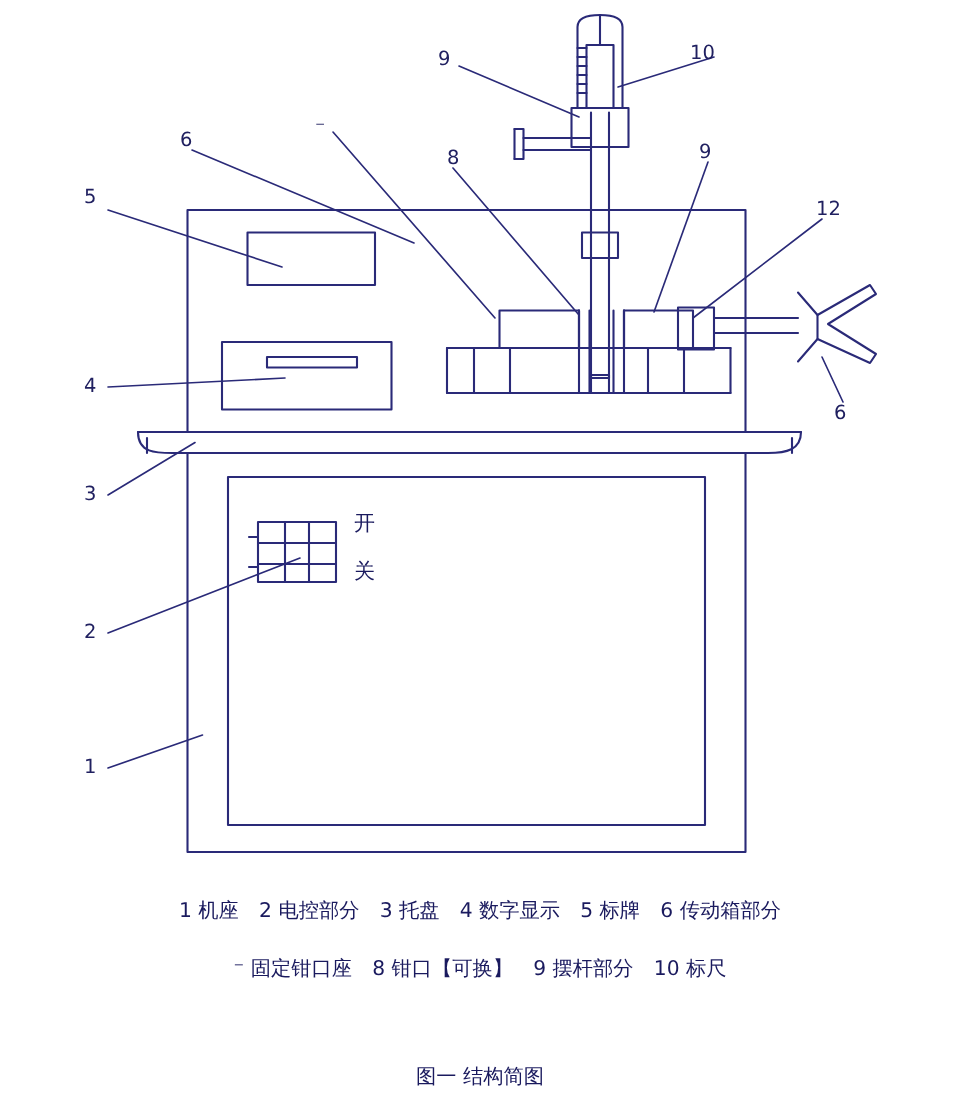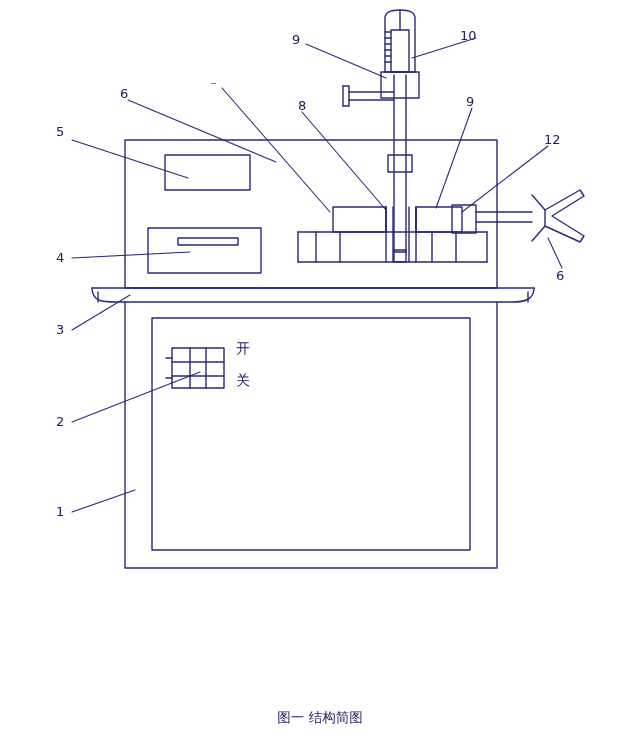--- a/index.html
+++ b/index.html
@@ -197,15 +197,17 @@
   <div class="num" style="left:298px; top:98px;">8</div>
   <div class="num" style="left:292px; top:32px;">9</div>
   <div class="num" style="left:460px; top:28px;">10</div>
   <div class="num" style="left:466px; top:94px;">9</div>
   <div class="num" style="left:544px; top:132px;">12</div>
   <div class="num" style="left:556px; top:268px;">6</div>
 
   <div class="switch-label" style="left:236px; top:340px;">开</div>
   <div class="switch-label" style="left:236px; top:372px;">关</div>
 
+  <div class="legend-line l1">1 机座　2 电控部分　3 托盘　4 数字显示　5 标牌　6 传动箱部分</div>
+  <div class="legend-line l2">⁻ 固定钳口座　8 钳口【可换】　9 摆杆部分　10 标尺</div>
   <div class="legend-line legend-title">图一  结构简图</div>
 
 </div>
 
 </body></html>

